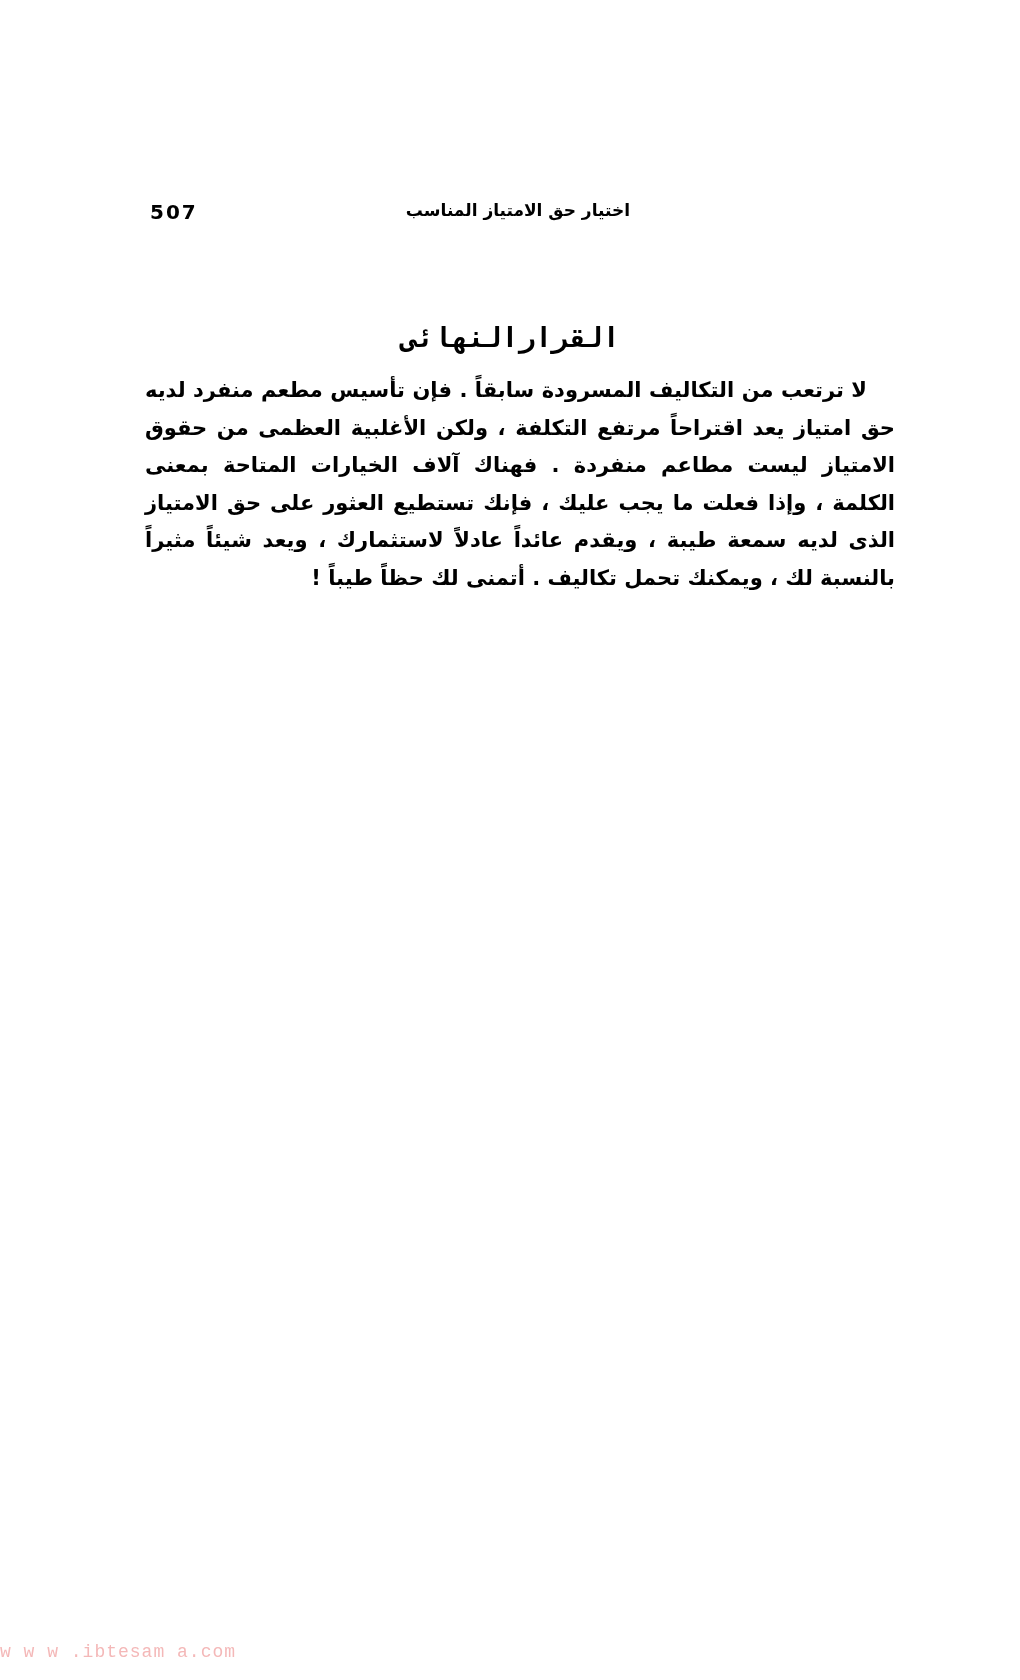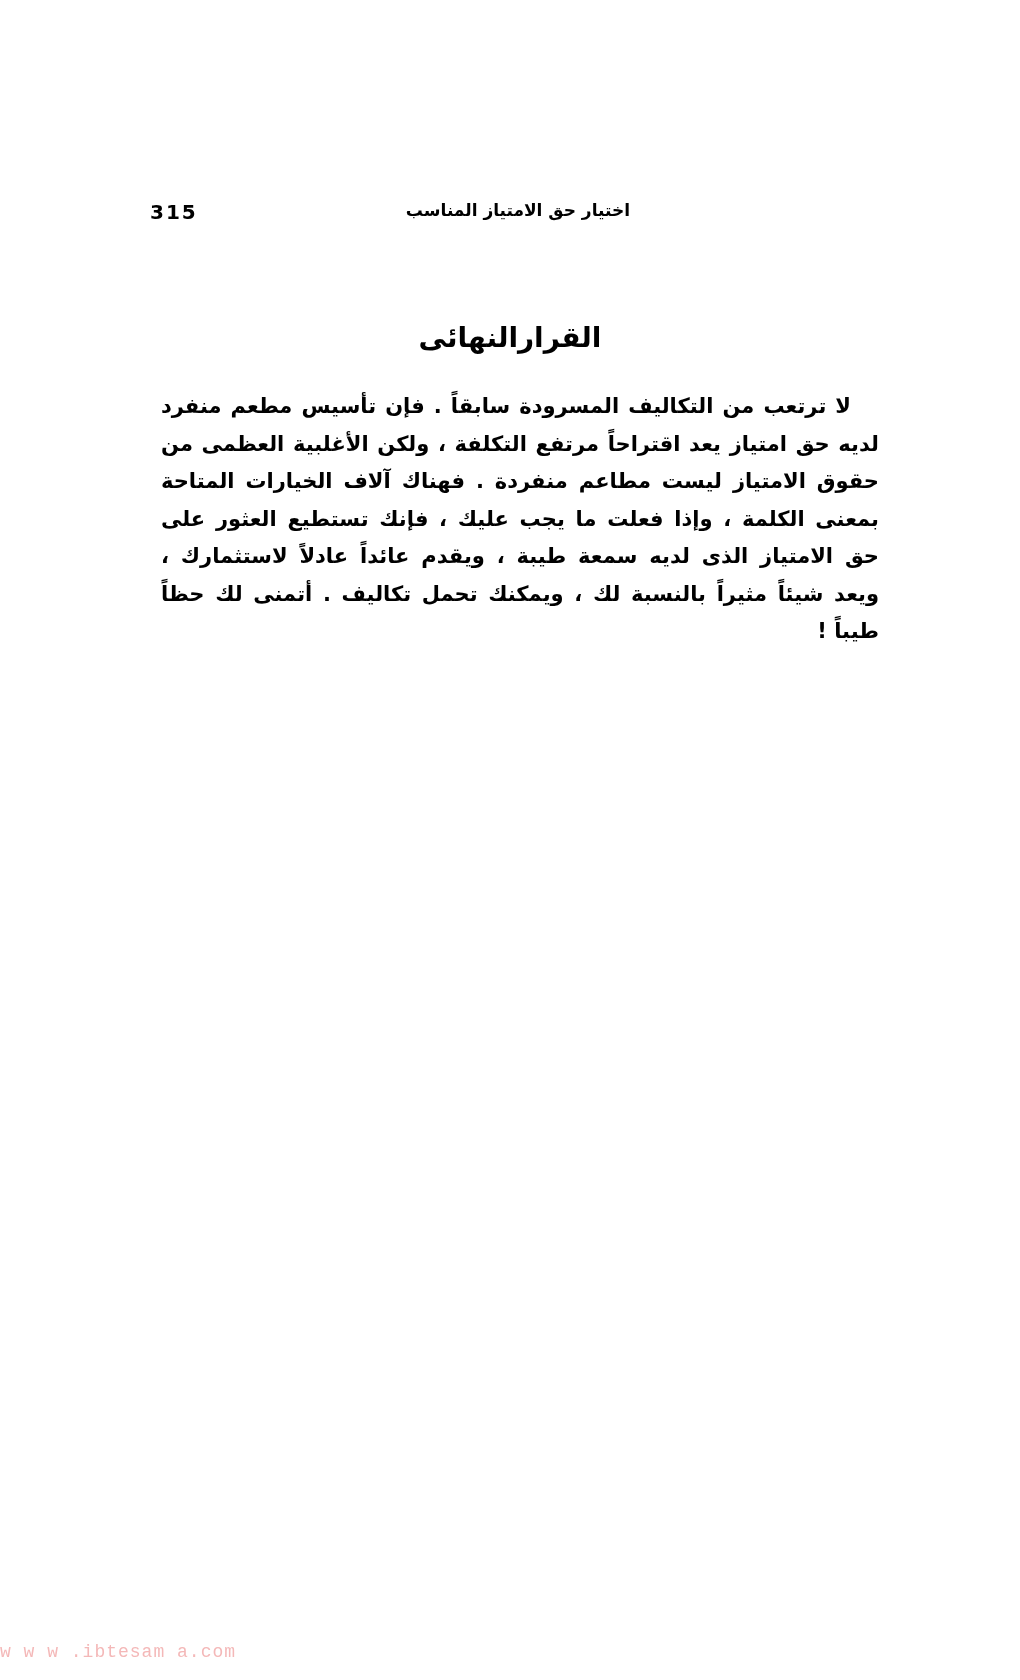--- a/index.html
+++ b/index.html
@@ -46,56 +46,57 @@
     }
     .section-title {
       position: absolute;
       top: 298px;
       left: 0;
       width: 1020px;
       text-align: center;
       font-size: 28px;
       font-weight: bold;
       direction: rtl;
+      font-family: Liberation Mono, monospace;
     }
     .body-text {
       position: absolute;
       top: 372px;
       left: 145px;
       width: 750px;
       direction: rtl;
       text-align: justify;
       text-align-last: right;
       font-size: 21px;
       font-weight: bold;
       line-height: 37.5px;
     }
     .body-text p {
-      margin: 16px;
+      margin: 0;
       text-indent: 28px;
     }
     .watermark {
       position: absolute;
       top: 1642px;
       left: 0;
       width: 1020px;
       text-align: left;
       font-family: "Liberation Mono", monospace;
       font-size: 18px;
       color: #f4b8b8;
       letter-spacing: 1px;
     }
   </style>
 </head>
 <body>
 
 <div class="page">
 
   <div class="running-header">
-    <span class="page-number">315</span>
+    <span class="page-number">507</span>
     <span class="running-title">اختيار حق الامتياز المناسب</span>
   </div>
 
   <h2 class="section-title">القرارالنهائى</h2>
 
   <div class="body-text">
     <p>لا ترتعب من التكاليف المسرودة سابقاً . فإن تأسيس مطعم منفرد لديه حق امتياز يعد اقتراحاً مرتفع التكلفة ، ولكن الأغلبية العظمى من حقوق الامتياز ليست مطاعم منفردة . فهناك آلاف الخيارات المتاحة بمعنى الكلمة ، وإذا فعلت ما يجب عليك ، فإنك تستطيع العثور على حق الامتياز الذى لديه سمعة طيبة ، ويقدم عائداً عادلاً لاستثمارك ، ويعد شيئاً مثيراً بالنسبة لك ، ويمكنك تحمل تكاليف . أتمنى لك حظاً طيباً !</p>
   </div>
 
   <div class="watermark">w w w .ibtesam a.com</div>

